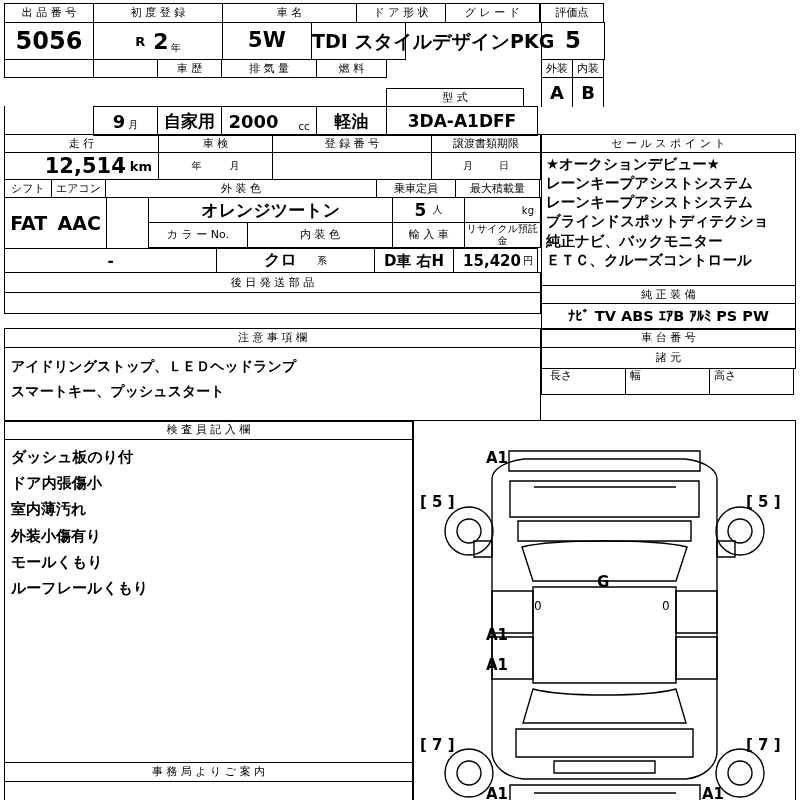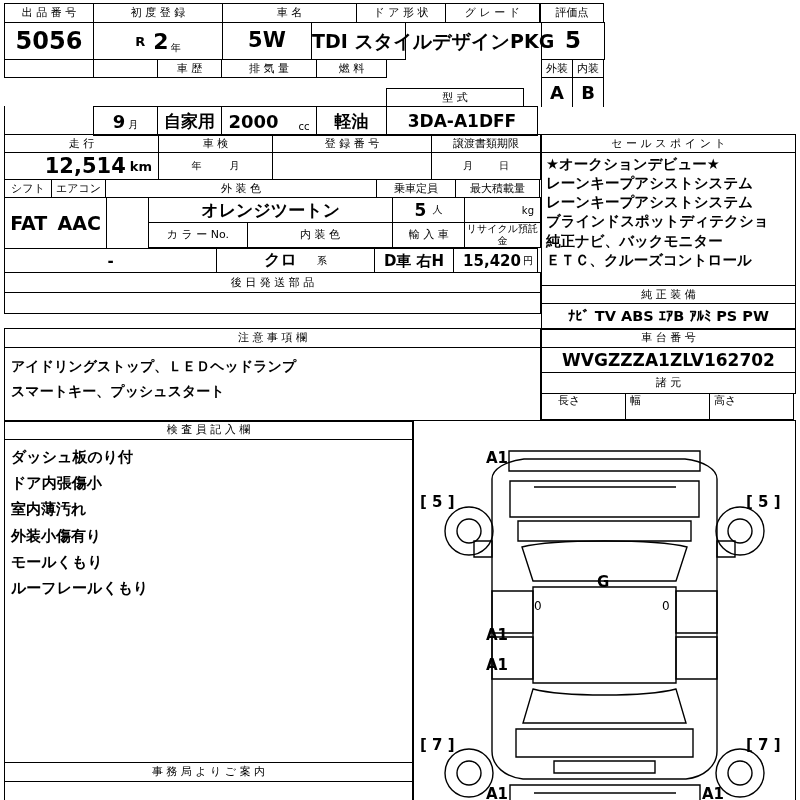--- a/index.html
+++ b/index.html
@@ -313,32 +313,27 @@
         </div>
       </div>
     </div>
     <div style="width:255px;">
       <div class="row">
         <div class="cell" style="width:255px;height:20px;">
           <div class="lblline">車 台 番 号</div>
         </div>
       </div>
       <div class="row">
-        <div class="cell" style="width:255px;height:26px;">
-          <div class="valline" style="font-size:17px;">WVGZZZA1ZLV162702</div>
-        </div>
-      </div>
-      <div class="row">
         <div class="cell" style="width:255px;height:22px;">
           <div class="lblline">諸 元</div>
         </div>
       </div>
       <div class="row">
         <div class="cell" style="width:85px;height:27px;justify-content:flex-start;">
-          <div class="lblline" style="text-align:left;padding-left:16px;">長さ</div>
+          <div class="lblline" style="text-align:left;padding-left:8px;">長さ</div>
         </div>
         <div class="cell" style="width:85px;height:27px;justify-content:flex-start;">
           <div class="lblline" style="text-align:left;padding-left:4px;">幅</div>
         </div>
         <div class="cell" style="width:85px;height:27px;justify-content:flex-start;">
           <div class="lblline" style="text-align:left;padding-left:4px;">高さ</div>
         </div>
       </div>
     </div>
   </div>

